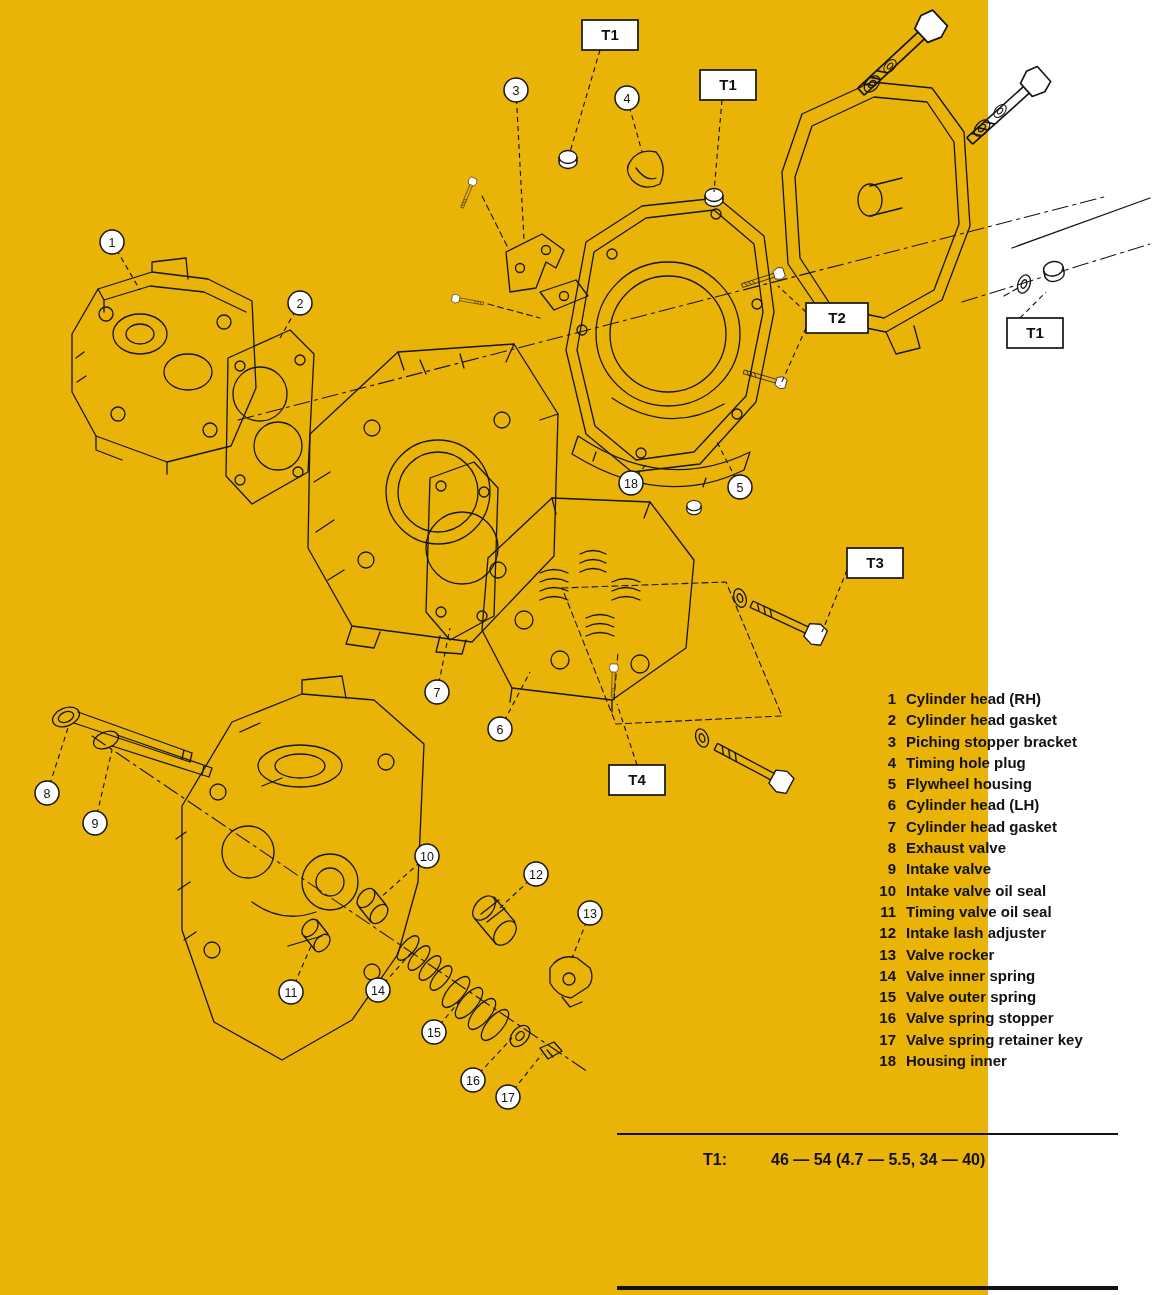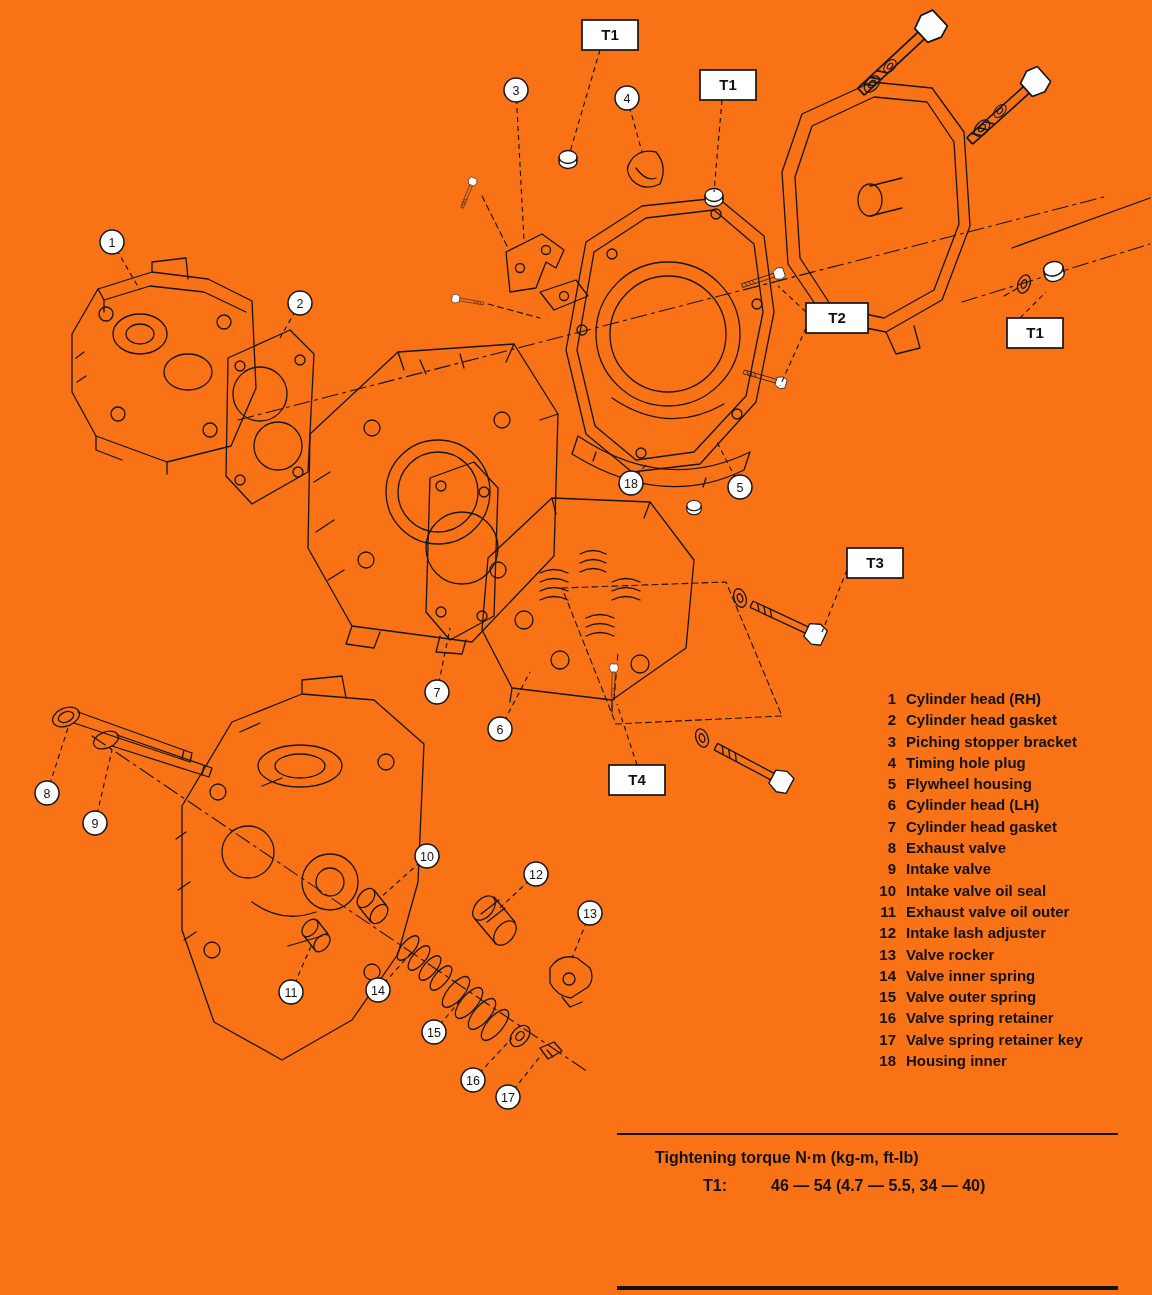--- a/index.html
+++ b/index.html
@@ -1,20 +1,20 @@
 <!DOCTYPE html>
 <html><head>
 <meta charset="utf-8">
 <style>
   html,body{margin:0;padding:0}
   body{
     width:1152px;height:1295px;background:#fff;color:#111;
     font-family:"Liberation Sans",sans-serif;overflow:hidden;
   }
-  .page{position:relative;width:1152px;height:1295px;background:#f97316}
+  .page{position:relative;width:988px;height:1295px;background:#eab308}
   svg.diagram{position:absolute;left:0;top:0}
 
   
   .art path,.art circle,.art ellipse,.art line,.art polygon{
     fill:none;stroke:#151515;stroke-width:1.3;stroke-linejoin:round;stroke-linecap:round;
   }
   .art .dashdot{stroke-dasharray:16 5 3 5;stroke-width:1.1}
   .art .dash{stroke-dasharray:6 4;stroke-width:1.1}
 
   .leader{stroke:#151515;stroke-width:1.15;stroke-dasharray:5 4;fill:none}
@@ -453,54 +453,53 @@
       <div class="part-row">
         <span class="part-num">9</span>
         <span class="part-name">Intake valve</span>
       </div>
       <div class="part-row">
         <span class="part-num">10</span>
         <span class="part-name">Intake valve oil seal</span>
       </div>
       <div class="part-row">
         <span class="part-num">11</span>
-        <span class="part-name">Exhaust valve oil outer</span>
+        <span class="part-name">Timing valve oil seal</span>
       </div>
       <div class="part-row">
         <span class="part-num">12</span>
         <span class="part-name">Intake lash adjuster</span>
       </div>
       <div class="part-row">
         <span class="part-num">13</span>
         <span class="part-name">Valve rocker</span>
       </div>
       <div class="part-row">
         <span class="part-num">14</span>
         <span class="part-name">Valve inner spring</span>
       </div>
       <div class="part-row">
         <span class="part-num">15</span>
         <span class="part-name">Valve outer spring</span>
       </div>
       <div class="part-row">
         <span class="part-num">16</span>
-        <span class="part-name">Valve spring retainer</span>
+        <span class="part-name">Valve spring stopper</span>
       </div>
       <div class="part-row">
         <span class="part-num">17</span>
         <span class="part-name">Valve spring retainer key</span>
       </div>
       <div class="part-row">
         <span class="part-num">18</span>
         <span class="part-name">Housing inner</span>
       </div>
     </div>
 
   <div class="torque-table">
-    <div class="torque-title">Tightening torque  N·m (kg-m, ft-lb)</div>
     <div id="torque-rows">
         <div class="torque-row">
           <span class="torque-label">T1:</span>
           <span class="torque-value">46 — 54 (4.7 — 5.5, 34 — 40)</span>
         </div>
       </div>
   </div>
 </div>
 
 </body></html>

